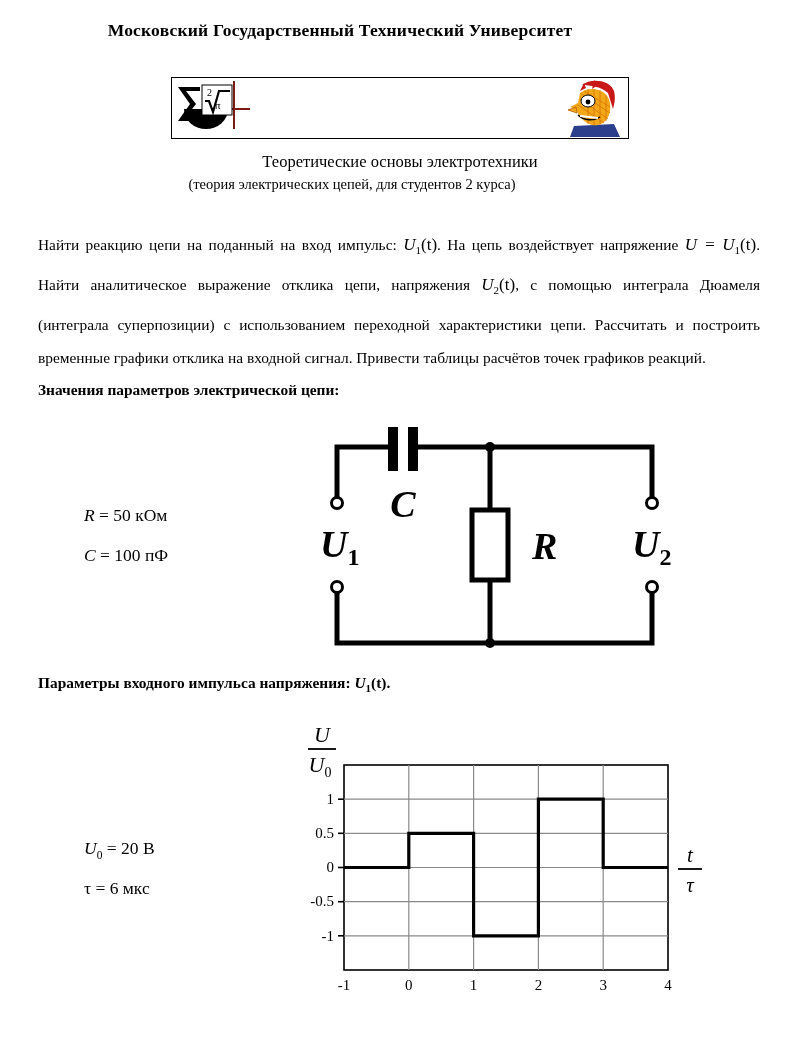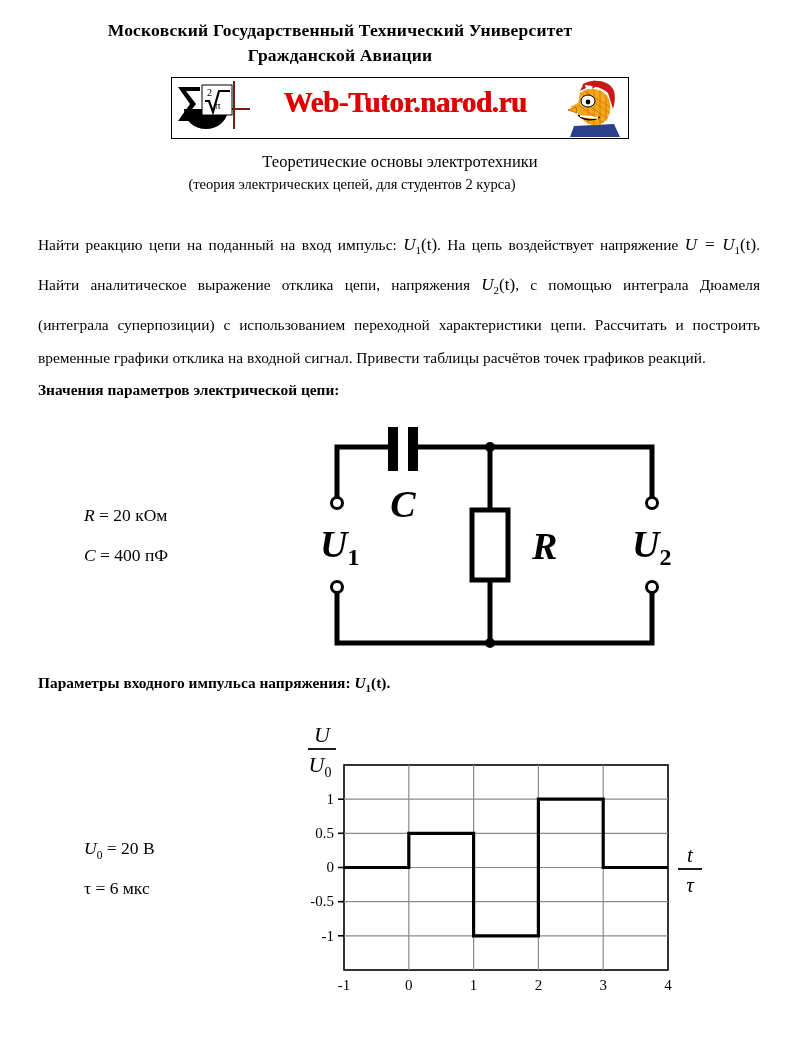--- a/index.html
+++ b/index.html
@@ -141,42 +141,40 @@
     position: absolute;
     left: 290px; top: 720px;
     width: 430px; height: 300px;
   }
 </style>
 </head>
 <body>
 
 <div class="uni-title">
   <div>Московский Государственный Технический Университет</div>
-  <div>Гражданской Авиации</div>
 </div>
 
 <div class="banner">
   <svg class="banner-logo" viewBox="0 0 78 58">
     <rect x="0" y="0" width="78" height="58" fill="#ffffff"></rect>
 
     <line x1="60" y1="2" x2="60" y2="50" stroke="#7a1a12" stroke-width="2"></line>
     <line x1="34" y1="30" x2="76" y2="30" stroke="#7a1a12" stroke-width="2"></line>
 
     <path d="M10 30 A22 20 0 0 0 54 30 Z" fill="#000000"></path>
 
     <path d="M4 8 L26 8 L26 12 L12 12 L22 25 L12 38 L26 38 L26 42 L4 42 L16 25 Z" fill="#000000"></path>
 
     <rect x="28" y="6" width="30" height="30" fill="#ffffff" stroke="#000000" stroke-width="1"></rect>
 
     <path d="M31 22 L35 22 L39 33 L45 12 L56 12" fill="none" stroke="#000000" stroke-width="2.2"></path>
     <text x="33" y="17" font-family="'Liberation Serif',serif" font-size="10" fill="#000000">2</text>
     <text x="41" y="30" font-family="'Liberation Serif',serif" font-size="11" fill="#000000">π</text>
   </svg>
 
-  <div class="banner-text">Web-Tutor.narod.ru</div>
 
   <svg class="banner-face" viewBox="0 0 62 58">
     <rect x="0" y="0" width="62" height="58" fill="#ffffff"></rect>
 
     <path d="M6 58 L10 47 L50 45 L56 58 Z" fill="#2b3f8c"></path>
 
     <path d="M18 6 C26 -1 46 0 50 12 C52 20 50 26 49 30 L44 14 C38 8 26 6 18 6 Z" fill="#c81818"></path>
     <path d="M20 4 L16 12 L22 9 Z" fill="#c81818"></path>
     <path d="M30 1 L28 10 L34 6 Z" fill="#c81818"></path>
 
@@ -205,22 +203,22 @@
 
 <div class="subject">Теоретические основы электротехники</div>
 <div class="subject-sub">(теория электрических цепей, для студентов 2 курса)</div>
 
 <div class="task-par">
   <span>Найти реакцию цепи на поданный на вход импульс: </span><span class="mvar"><span>U</span><sub>1</sub><span class="mrm">(t)</span></span><span>. На цепь воздействует напряжение </span><span class="mvar"><span>U = U</span><sub>1</sub><span class="mrm">(t)</span></span><span>.    Найти аналитическое выражение отклика цепи, напряжения </span><span class="mvar"><span>U</span><sub>2</sub><span class="mrm">(t)</span></span><span>, с помощью интеграла Дюамеля (интеграла суперпозиции) с использованием переходной характеристики цепи. Рассчитать и построить временные графики отклика на входной сигнал. Привести таблицы расчётов точек графиков реакций.</span>
 </div>
 
 <div class="sec-head" id="sec-params">Значения параметров электрической цепи:</div>
 
-<div class="paramval" id="pv-R"><i>R</i><span> = 20 кОм</span></div>
-<div class="paramval" id="pv-C"><i>C</i><span> = 400 пФ</span></div>
+<div class="paramval" id="pv-R"><i>R</i><span> = 50 кОм</span></div>
+<div class="paramval" id="pv-C"><i>C</i><span> = 100 пФ</span></div>
 
 <svg class="circuit" viewBox="0 0 400 240">
   <g stroke="#000000" stroke-width="5" fill="none" stroke-linecap="square">
 
     <path d="M37 75 L37 22 L88 22"></path>
 
     <path d="M118 22 L190 22"></path>
 
     <path d="M190 22 L352 22 L352 75"></path>
 

